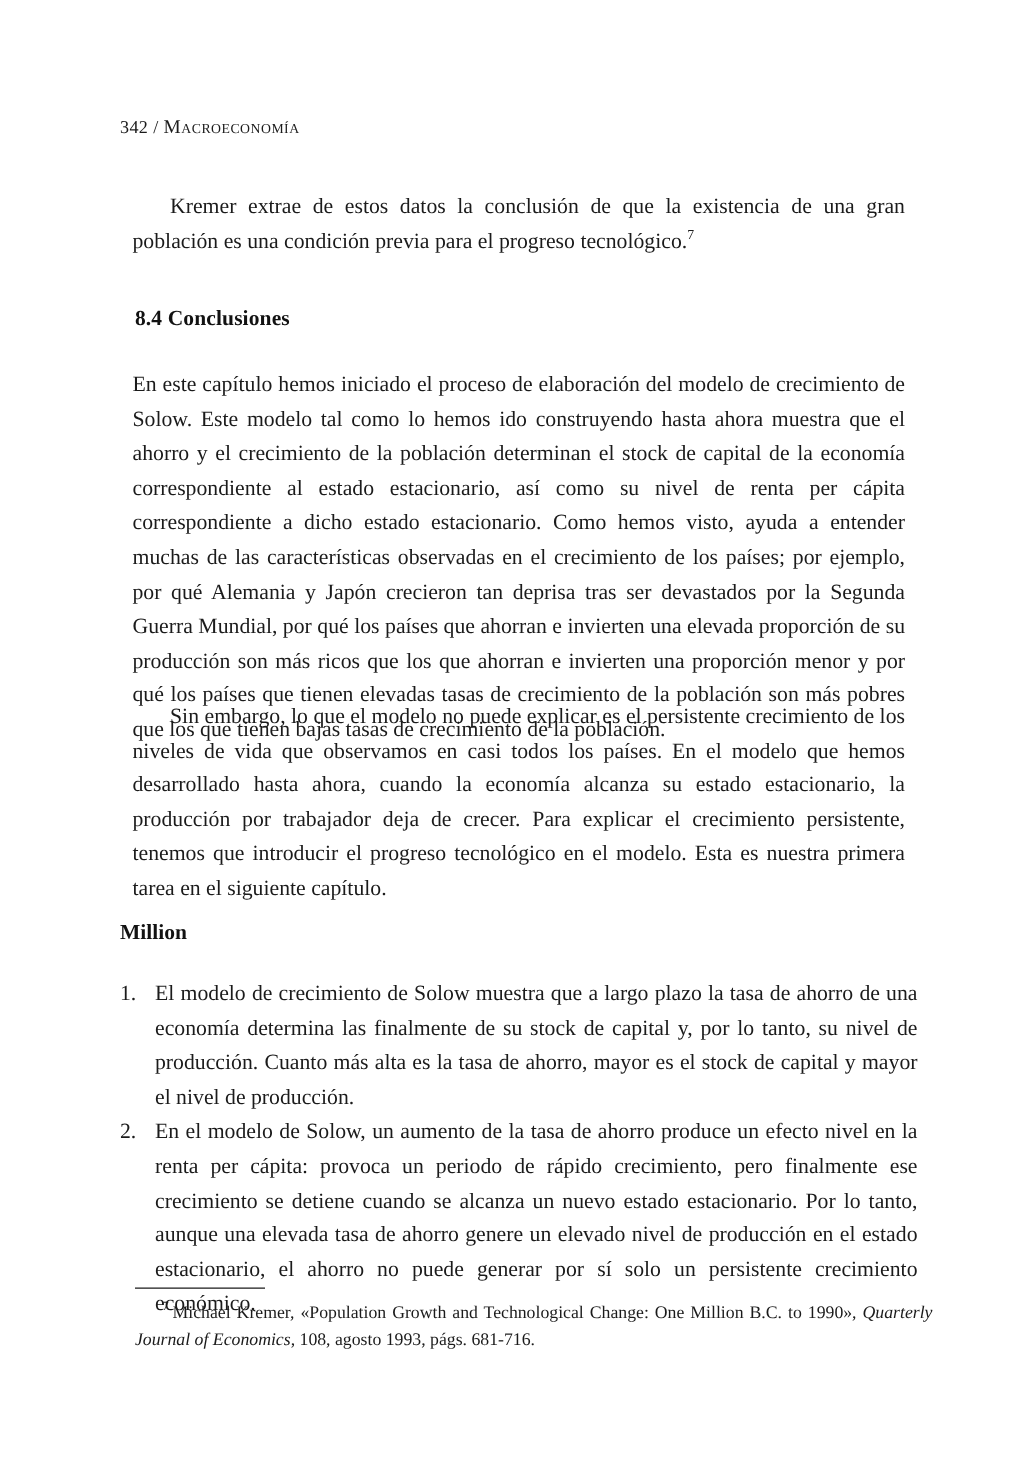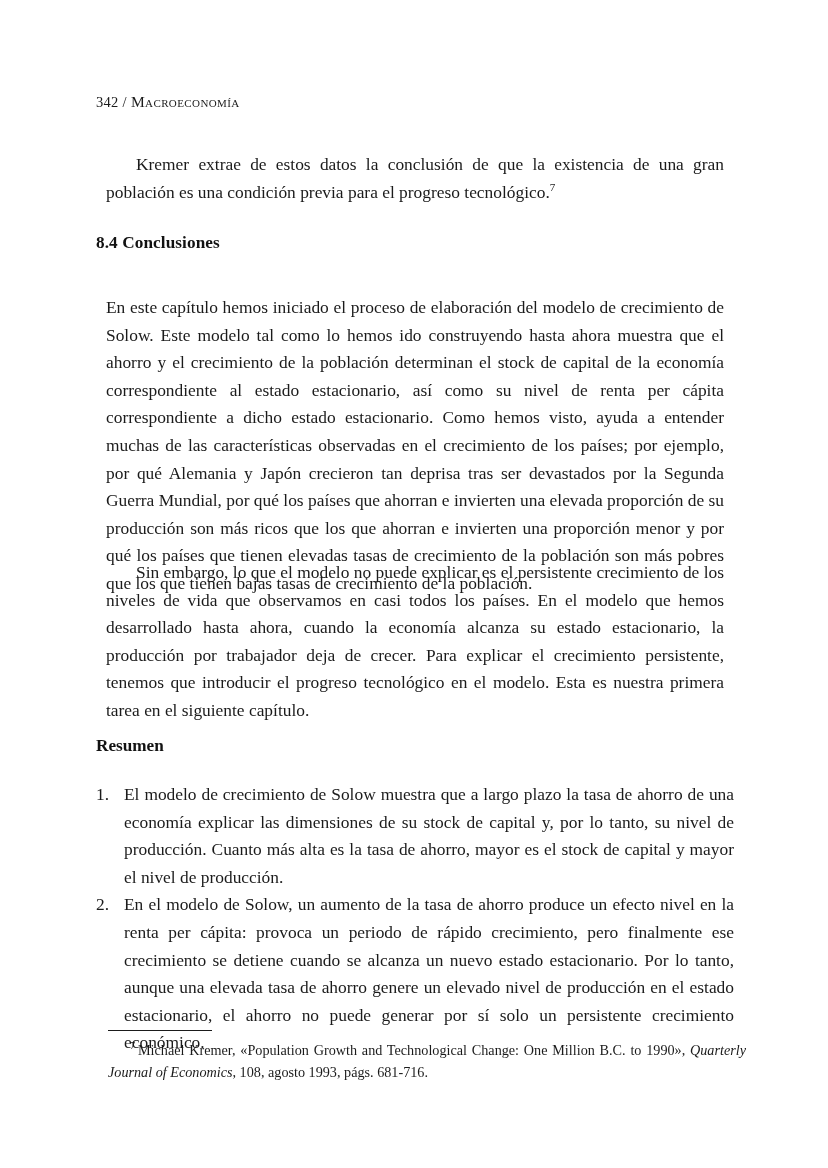--- a/index.html
+++ b/index.html
@@ -68,21 +68,21 @@
   }
 
   sup.fn {
     font-size: 11px;
     vertical-align: super;
     line-height: 0;
   }
 
   
   h2.section-heading {
-    margin: 0;
+    margin: 12px;
     font-size: 17.2px;
     font-weight: bold;
     line-height: 22px;
     letter-spacing: 0.1px;
     color: #121212;
   }
 
   h3.sub-heading {
     margin: 0;
     font-size: 17.2px;
@@ -168,28 +168,28 @@
 
   <div class="body-block" style="top:284px;">
     <p class="para">En este capítulo hemos iniciado el proceso de elaboración del modelo de crecimiento de Solow. Este modelo tal como lo hemos ido construyendo hasta ahora muestra que el ahorro y el crecimiento de la población determinan el stock de capital de la economía correspondiente al estado estacionario, así como su nivel de renta per cápita correspondiente a dicho estado estacionario. Como hemos visto, ayuda a entender muchas de las características observadas en el crecimiento de los países; por ejemplo, por qué Alemania y Japón crecieron tan deprisa tras ser devastados por la Segunda Guerra Mundial, por qué los países que ahorran e invierten una elevada proporción de su producción son más ricos que los que ahorran e invierten una proporción menor y por qué los países que tienen elevadas tasas de crecimiento de la población son más pobres que los que tienen bajas tasas de crecimiento de la población.</p>
   </div>
 
   <div class="body-block" style="top:549px;">
     <p class="para indent">Sin embargo, lo que el modelo no puede explicar es el persistente crecimiento de los niveles de vida que observamos en casi todos los países. En el modelo que hemos desarrollado hasta ahora, cuando la economía alcanza su estado estacionario, la producción por trabajador deja de crecer. Para explicar el crecimiento persistente, tenemos que introducir el progreso tecnológico en el modelo. Esta es nuestra primera tarea en el siguiente capítulo.</p>
   </div>
 
   <div class="body-block" style="top:735px;">
-    <h3 class="sub-heading">Resumen</h3>
+    <h3 class="sub-heading">Million</h3>
   </div>
 
   <div class="body-block" style="top:781px;">
     <ol class="summary-list">
       <li>
         <span class="marker">1.</span>
-        <span>El modelo de crecimiento de Solow muestra que a largo plazo la tasa de ahorro de una economía explicar las dimensiones de su stock de capital y, por lo tanto, su nivel de producción. Cuanto más alta es la tasa de ahorro, mayor es el stock de capital y mayor el nivel de producción.</span>
+        <span>El modelo de crecimiento de Solow muestra que a largo plazo la tasa de ahorro de una economía determina las finalmente de su stock de capital y, por lo tanto, su nivel de producción. Cuanto más alta es la tasa de ahorro, mayor es el stock de capital y mayor el nivel de producción.</span>
       </li>
       <li>
         <span class="marker">2.</span>
         <span>En el modelo de Solow, un aumento de la tasa de ahorro produce un efecto nivel en la renta per cápita: provoca un periodo de rápido crecimiento, pero finalmente ese crecimiento se detiene cuando se alcanza un nuevo estado estacionario. Por lo tanto, aunque una elevada tasa de ahorro genere un elevado nivel de producción en el estado estacionario, el ahorro no puede generar por sí solo un persistente crecimiento económico.</span>
       </li>
     </ol>
   </div>
 
   <div class="footnote-area">
     <div class="footnote-rule"></div>

